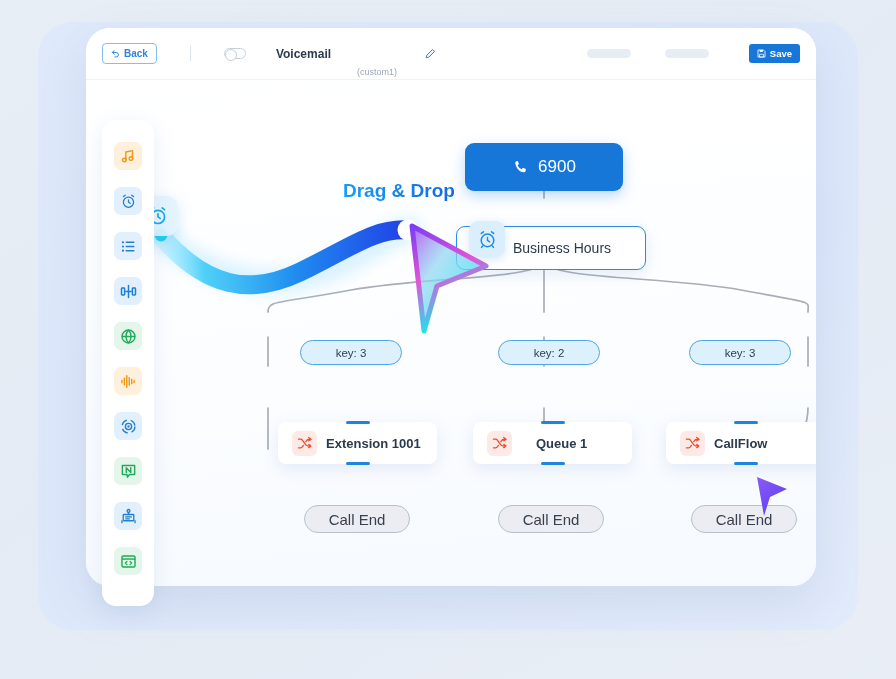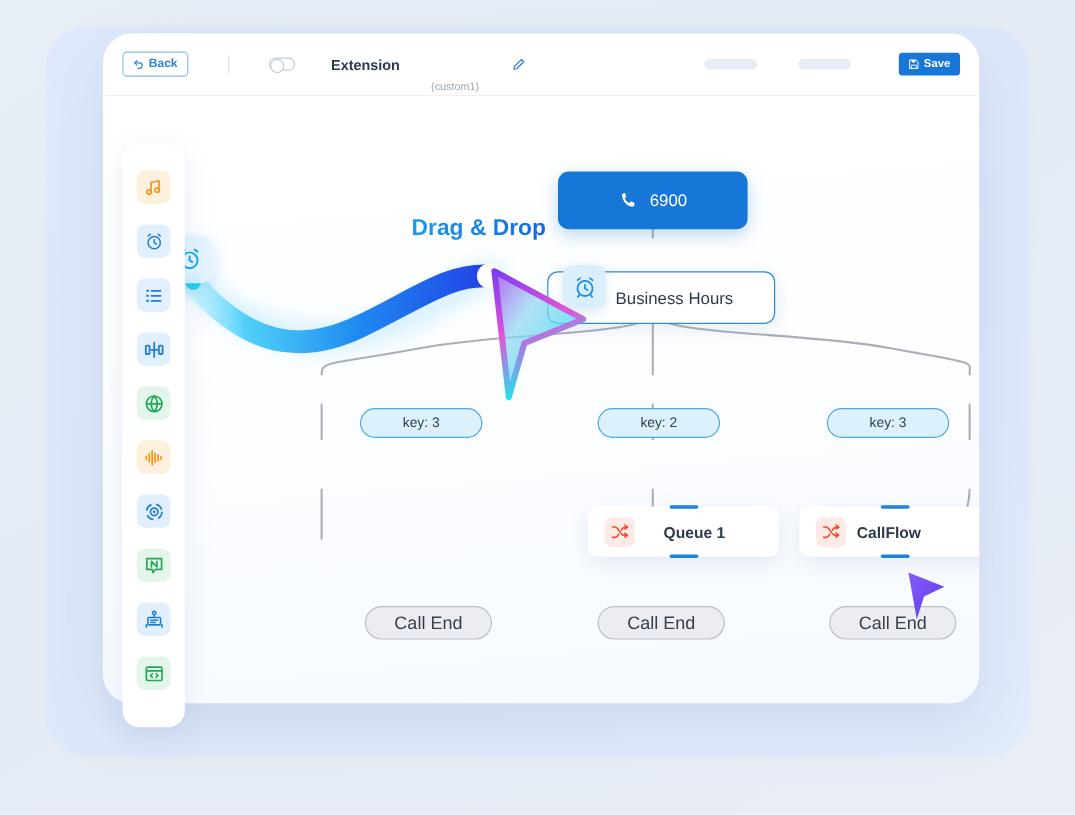--- a/index.html
+++ b/index.html
@@ -110,21 +110,21 @@
   .tool.green  { background: #e4f6e9; }
 
   
   .node { position: absolute; z-index: 6; }
 
   .node-root {
     left: 379px; top: 115px;
     width: 158px; height: 48px;
     background: #1677d8; border-radius: 9px;
     display: flex; align-items: center; justify-content: center; gap: 9px;
-    color: #fff; font-size: 14px; font-weight: 500;
+    color: #fff; font-size: 17px; font-weight: 500;
     box-shadow: 0 5px 14px rgba(22,119,216,0.28);
   }
 
   .node-bh {
     left: 370px; top: 198px;
     width: 190px; height: 44px;
     background: #fff; border: 1.6px solid #2d8ae0;
     border-radius: 9px;
     display: flex; align-items: center;
     padding-left: 56px;
@@ -153,21 +153,21 @@
 
   .node-act {
     width: 159px; height: 42px;
     background: #ffffff; border-radius: 8px;
     display: flex; align-items: center; gap: 9px;
     padding-left: 14px;
     font-size: 13px; font-weight: 600; color: #2b3a4d;
     box-shadow: 0 5px 16px rgba(120,150,195,0.17);
   }
   .act1 { left: 192px; top: 394px; }
-  .act2 { left: 404px; top: 394px; gap: 24px; }
+  .act2 { left: 387px; top: 394px; gap: 24px; }
   .act3 { left: 580px; top: 394px; }
   .shuffle-chip {
     width: 25px; height: 25px; border-radius: 6px;
     background: #fdeae6;
     display:flex; align-items:center; justify-content:center; flex:none;
   }
   .handle {
     position: absolute; left: 50%; transform: translateX(-50%);
     width: 24px; height: 3px; border-radius: 2px; background: #1f84dd;
   }
@@ -229,21 +229,21 @@
           <path d="M1.8 4.6h5.1a3 3 0 0 1 0 6H5.2" stroke="#2f82dd" stroke-width="1.3" stroke-linecap="round" fill="none"></path>
         </svg>
       </span>
       <span>Back</span>
     </div>
 
     <div class="hdr-divider"></div>
 
     <div class="mini-toggle"></div>
 
-    <span class="flow-title">Extension</span>
+    <span class="flow-title">Voicemail</span>
     <span class="flow-sub">(custom1)</span>
 
     <span class="edit-pencil">
       <svg width="11" height="11" viewBox="0 0 14 14" fill="none">
         <path d="M9.6 1.9 12.1 4.4 4.7 11.8 1.6 12.4l0.6-3.1z" stroke="#2f82dd" stroke-width="1.25" stroke-linejoin="round" fill="#eaf4fd"></path>
       </svg>
     </span>
 
     <div class="hdr-spacer"></div>
 
@@ -308,20 +308,32 @@
   <div class="node node-key key1">
     <span>key: 3</span>
   </div>
   <div class="node node-key key2">
     <span>key: 2</span>
   </div>
   <div class="node node-key key3">
     <span>key: 3</span>
   </div>
 
+  <div class="node node-act act1">
+    <div class="handle top"></div>
+    <div class="shuffle-chip">
+      <svg width="15" height="15" viewBox="0 0 16 16" fill="none">
+        <path d="M1.5 3.4h2.4c.9 0 1.4.5 2 1.3l3.3 4.6c.6.8 1.1 1.3 2 1.3h2.6" stroke="#ee4b2b" stroke-width="1.4" stroke-linecap="round"></path>
+        <path d="M1.5 12.6h2.4c.9 0 1.4-.5 2-1.3l.9-1.3M9.4 6.1l.8-1.1c.6-.8 1.1-1.3 2-1.3h2.6" stroke="#ee4b2b" stroke-width="1.4" stroke-linecap="round"></path>
+        <path d="M12.5 1.6 14.8 3.4 12.5 5.1M12.5 8.9l2.3 1.7-2.3 1.8" stroke="#ee4b2b" stroke-width="1.4" stroke-linecap="round" stroke-linejoin="round"></path>
+      </svg>
+    </div>
+    <span>Extension 1001</span>
+    <div class="handle bot"></div>
+  </div>
 
   <div class="node node-act act2">
     <div class="handle top"></div>
     <div class="shuffle-chip">
       <svg width="15" height="15" viewBox="0 0 16 16" fill="none">
         <path d="M1.5 3.4h2.4c.9 0 1.4.5 2 1.3l3.3 4.6c.6.8 1.1 1.3 2 1.3h2.6" stroke="#ee4b2b" stroke-width="1.4" stroke-linecap="round"></path>
         <path d="M1.5 12.6h2.4c.9 0 1.4-.5 2-1.3l.9-1.3M9.4 6.1l.8-1.1c.6-.8 1.1-1.3 2-1.3h2.6" stroke="#ee4b2b" stroke-width="1.4" stroke-linecap="round"></path>
         <path d="M12.5 1.6 14.8 3.4 12.5 5.1M12.5 8.9l2.3 1.7-2.3 1.8" stroke="#ee4b2b" stroke-width="1.4" stroke-linecap="round" stroke-linejoin="round"></path>
       </svg>
     </div>

